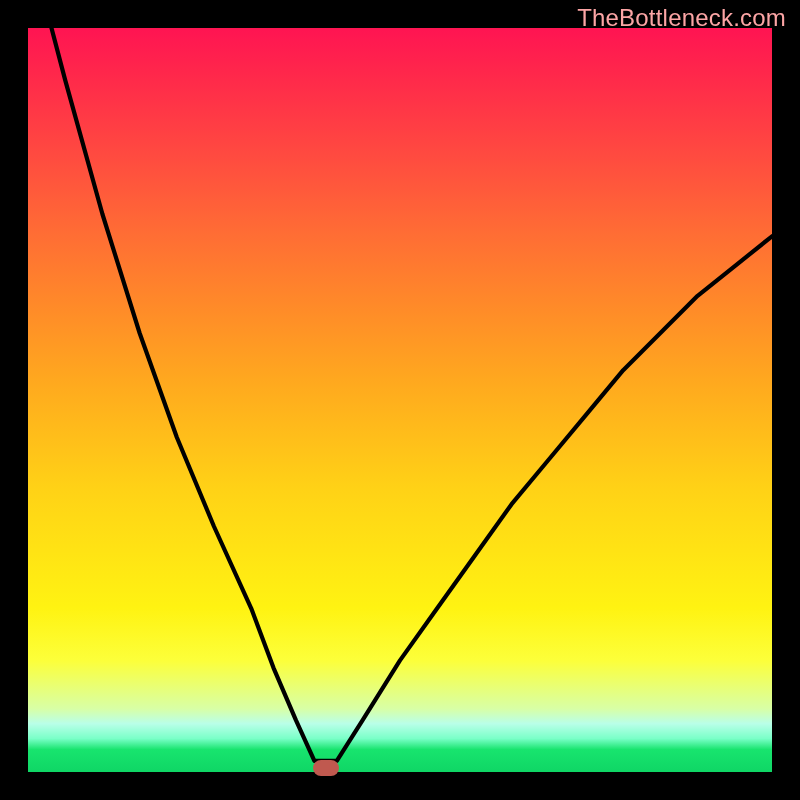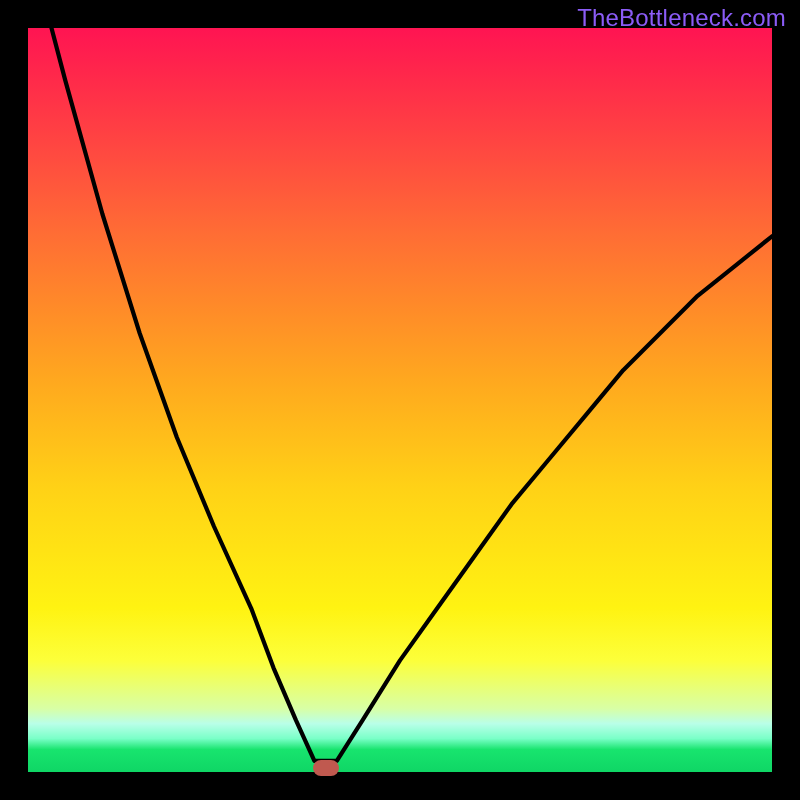--- a/index.html
+++ b/index.html
@@ -13,21 +13,21 @@
   }
   .frame {
     position: absolute;
     inset: 0;
     background: #000;
   }
   .watermark {
     position: absolute;
     top: 4px;
     right: 14px;
-    color: #8b5cf6;
+    color: #fca5a5;
     font-size: 24px;
     font-weight: 500;
     letter-spacing: 0.2px;
   }
   .plot {
     position: absolute;
     left: 28px;
     top: 28px;
     width: 744px;
     height: 744px;

